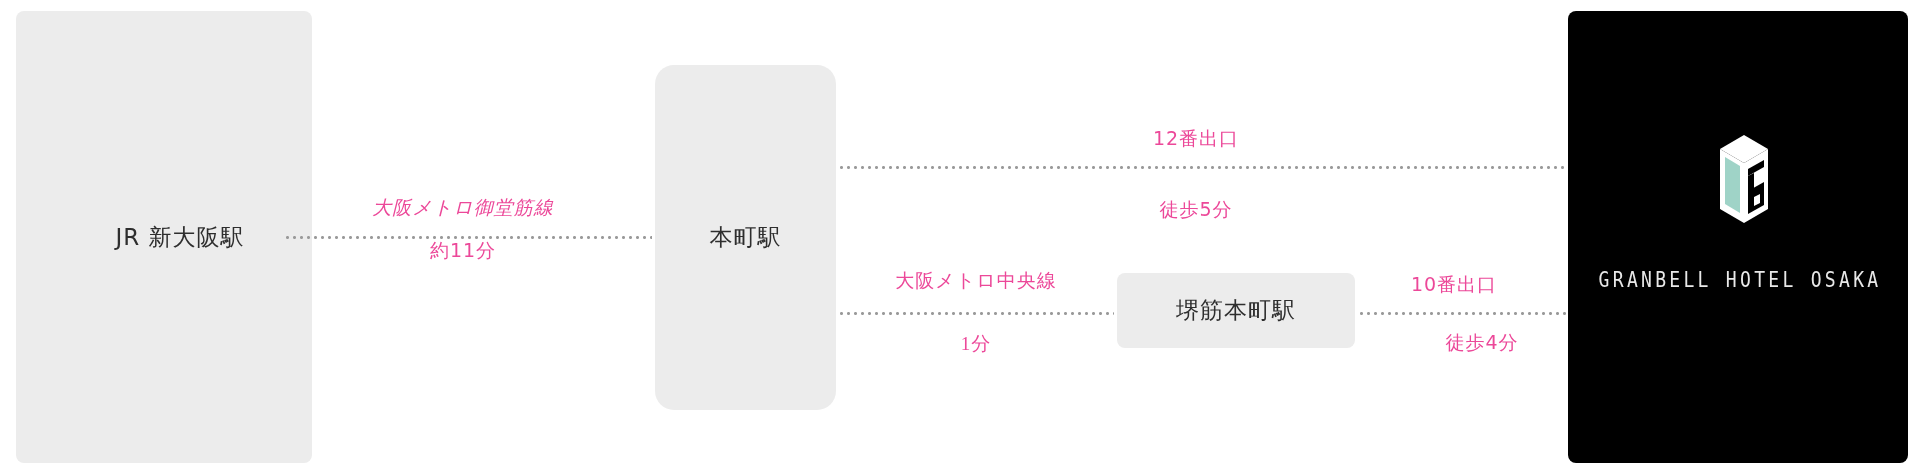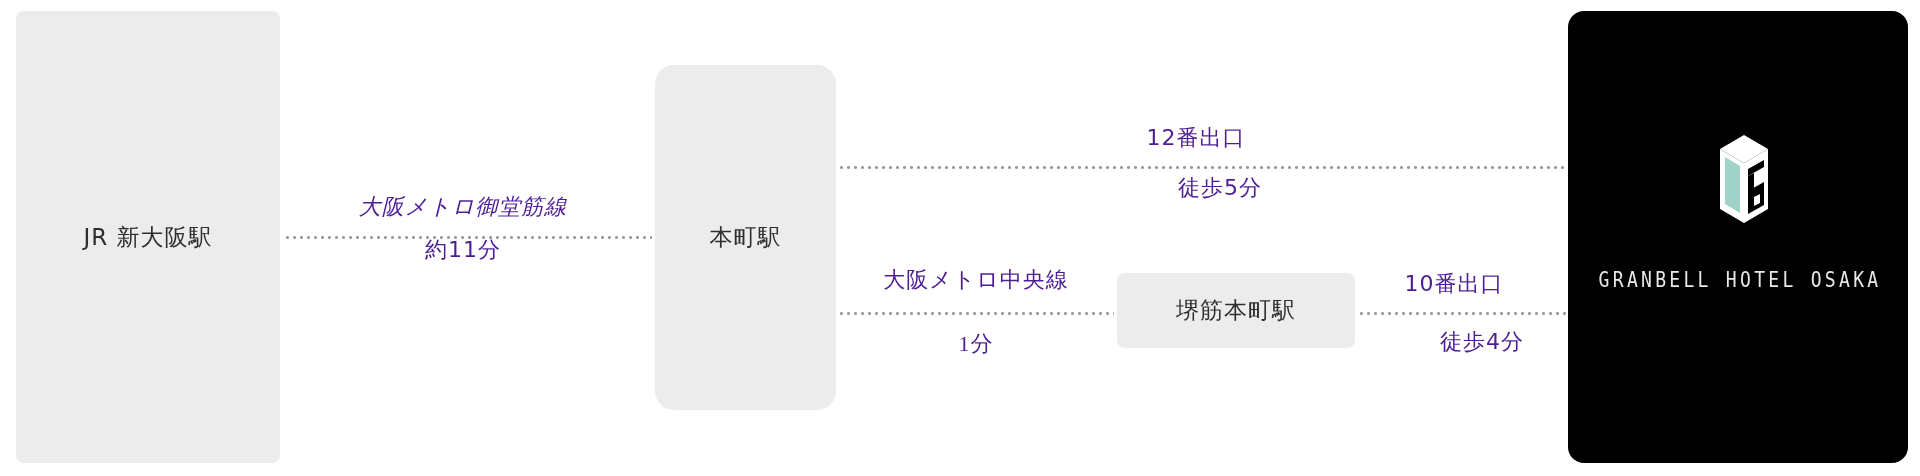--- a/index.html
+++ b/index.html
@@ -3,43 +3,43 @@
   <meta charset="utf-8">
   <style>
     html, body { margin: 0; padding: 0; }
     body {
       width: 1920px; height: 476px; background: #ffffff; position: relative; overflow: hidden;
       font-family: "DejaVu Sans", "Liberation Sans", sans-serif; color: #333333;
     }
     .box { position: absolute; background: #ececec; border-radius: 8px; display: flex; align-items: center; justify-content: center; }
     .box span { font-size: 23px; color: #2e2e2e; letter-spacing: 1px; white-space: nowrap; }
     .line { position: absolute; height: 3px; background-image: radial-gradient(circle, #9a9a9a 1.3px, transparent 1.6px); background-size: 7px 3px; background-repeat: repeat-x; }
-    .lbl { position: absolute; font-size: 22px; color: #4c1d95; text-align: right; white-space: nowrap; transform: translateX(-50%); line-height: 26px; letter-spacing: 1px; }
-    .hotel { position: absolute; left: 1568px; top: 11px; width: 340px; height: 452px; background: #000; border-radius: 16px; }
+    .lbl { position: absolute; font-size: 19px; color: #ec4899; text-align: right; white-space: nowrap; transform: translateX(-50%); line-height: 26px; letter-spacing: 1px; }
+    .hotel { position: absolute; left: 1568px; top: 11px; width: 340px; height: 452px; background: #000; border-radius: 8px; }
     .hotel-name { position: absolute; left: 0; right: 0; top: 256px; text-align: center; color: #e8e8e8; font-family: "DejaVu Sans Mono", "Liberation Mono", monospace; font-size: 22px; letter-spacing: 4px; transform: scaleX(0.82); white-space: nowrap; }
     .logo { position: absolute; left: 150px; top: 122px; width: 52px; height: 92px; }
   </style>
 </head>
 <body>
 
-<div class="box" style="left:16px; top:11px; width:264px; height:452px;">
+<div class="box" style="left:16px; top:11px; width:264px; height:452px;padding-left:32px;">
   <span>JR 新大阪駅</span>
 </div>
 
 <div class="line" style="left:284px; top:236px; width:368px;"></div>
 <div class="lbl" style="left:463px; top:194px;font-style:italic;">大阪メトロ御堂筋線</div>
 <div class="lbl" style="left:463px; top:237px;">約11分</div>
 
 <div class="box" style="left:655px; top:65px; width:181px; height:345px;border-radius:19px;">
   <span>本町駅</span>
 </div>
 
 <div class="line" style="left:838px; top:166px; width:728px;"></div>
 <div class="lbl" style="left:1196px; top:125px;">12番出口</div>
-<div class="lbl" style="left:1196px; top:175px;margin-left:24px;">徒歩5分</div>
+<div class="lbl" style="left:1196px; top:196px;">徒歩5分</div>
 
 <div class="line" style="left:838px; top:312px; width:276px;"></div>
 <div class="lbl" style="left:976px; top:267px;">大阪メトロ中央線</div>
 <div class="lbl" style="left:976px; top:331px;font-family:Liberation Serif, serif;">1分</div>
 
 <div class="box" style="left:1117px; top:273px; width:238px; height:75px;">
   <span>堺筋本町駅</span>
 </div>
 
 <div class="line" style="left:1358px; top:312px; width:208px;"></div>

